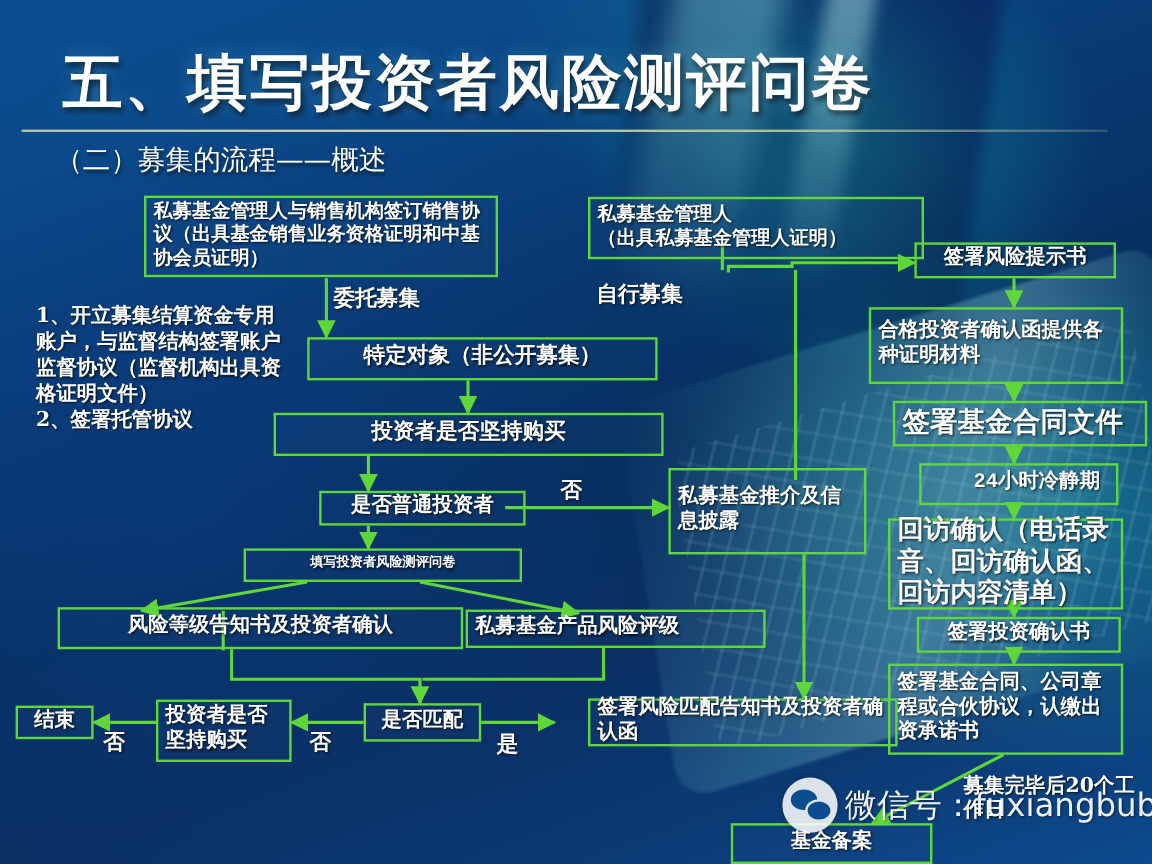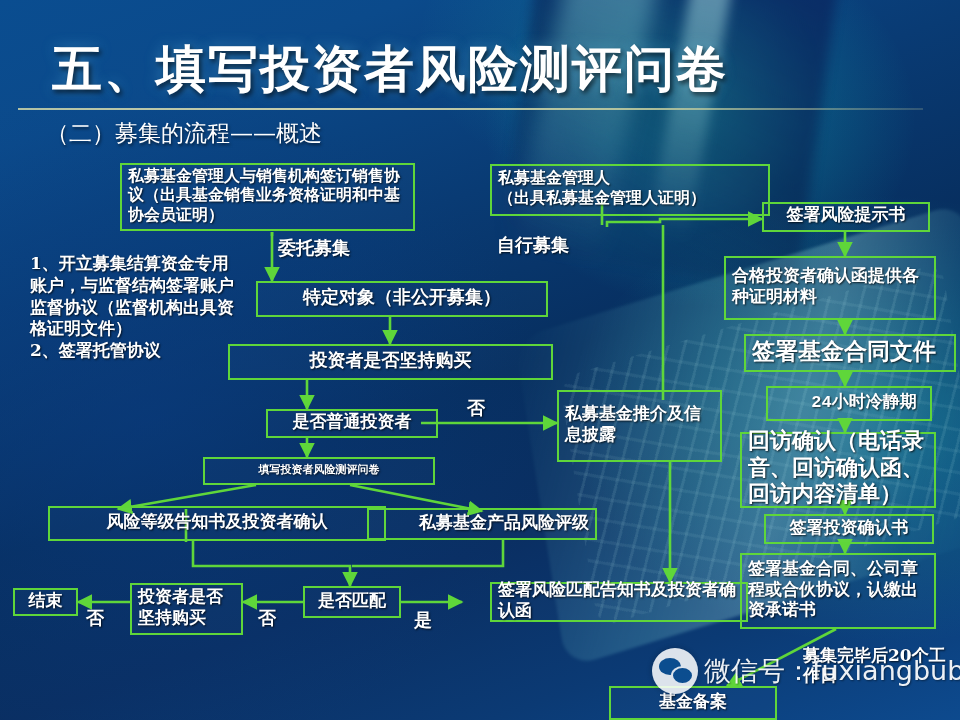--- a/index.html
+++ b/index.html
@@ -228,21 +228,21 @@
   </div>
 
   <div class="box" style="left:203px;top:457px;width:232px;height:28px;font-size:11px;justify-content:center;text-align:center;">
     <span>填写投资者风险测评问卷</span>
   </div>
 
   <div class="box" style="left:48px;top:506px;width:338px;height:35px;font-size:17px;justify-content:center;text-align:center;">
     <span>风险等级告知书及投资者确认</span>
   </div>
 
-  <div class="box" style="left:367px;top:508px;width:230px;height:32px;font-size:17px;justify-content:center;text-align:right;">
+  <div class="box" style="left:388px;top:508px;width:250px;height:32px;font-size:17px;justify-content:center;text-align:left;">
     <span>私募基金产品风险评级</span>
   </div>
 
   <div class="box" style="left:303px;top:586px;width:98px;height:32px;font-size:17px;justify-content:center;text-align:center;">
     <span>是否匹配</span>
   </div>
 
   <div class="box" style="left:490px;top:582px;width:258px;height:40px;font-size:17px;">
     <span>签署风险匹配告知书及投资者确认函</span>
   </div>

